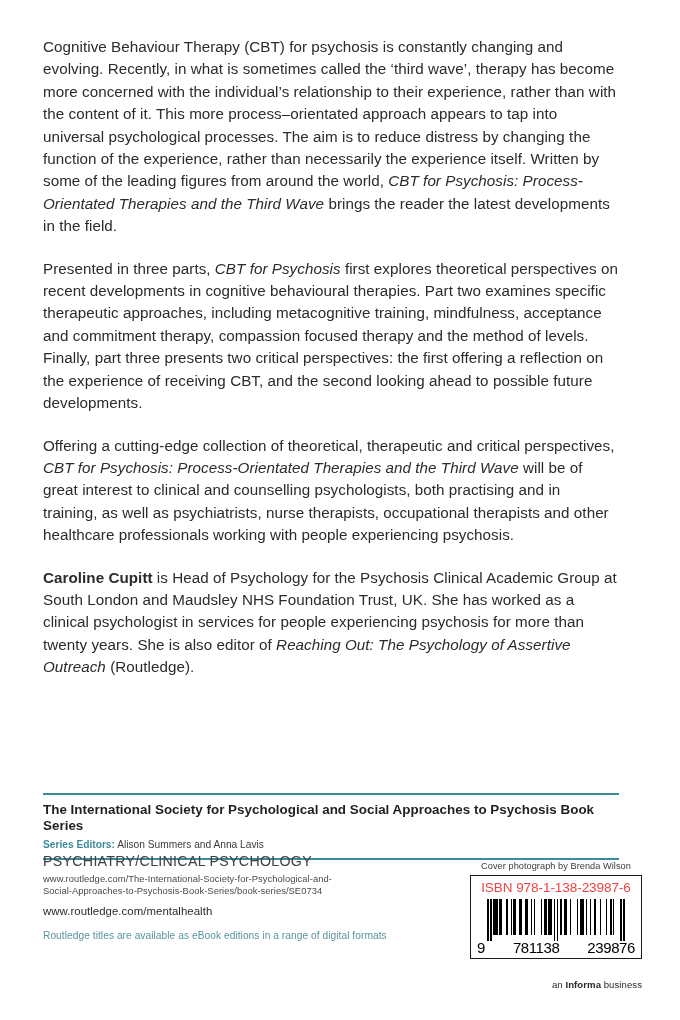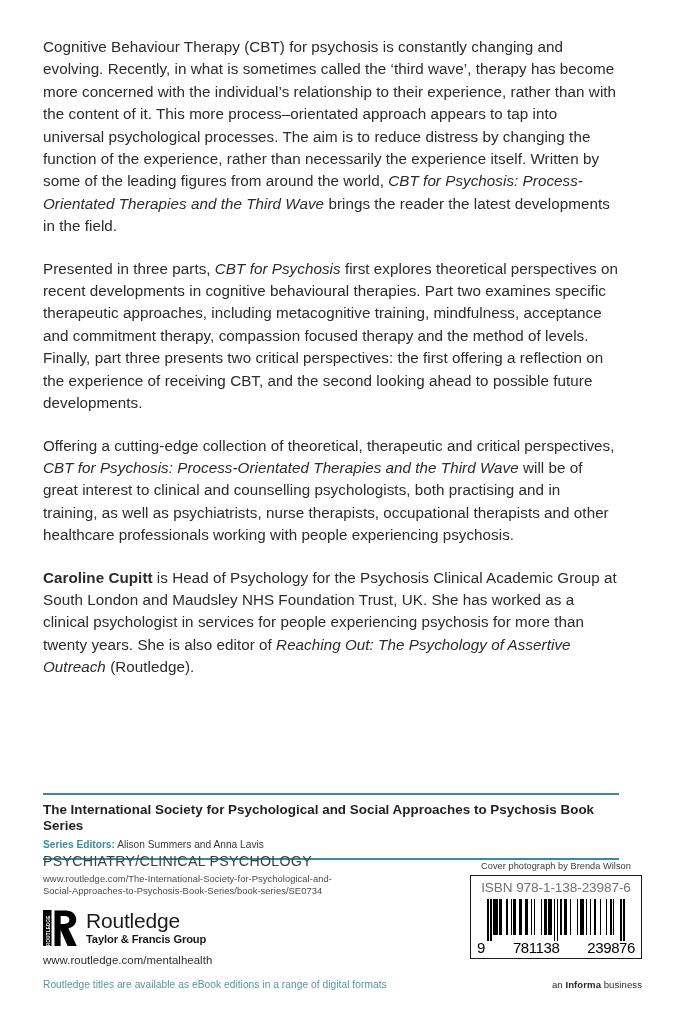--- a/index.html
+++ b/index.html
@@ -163,21 +163,21 @@
     margin-bottom: 4px;
   }
   .isbn-box {
     border: 1px solid #1a1a1a;
     background: #ffffff;
     padding: 4px 5px 2px 5px;
   }
   .isbn-text {
     font-size: 13.6px;
     text-align: center;
-    color: #737373;
+    color: #ef4444;
     letter-spacing: -0.1px;
     line-height: 16px;
     font-family: "Liberation Sans", sans-serif;
   }
   .bars {
     height: 42px;
     margin-top: 3px;
     display: flex;
     align-items: stretch;
     justify-content: center;
@@ -223,39 +223,20 @@
     <div class="rule-top"></div>
     <div class="series-title">The International Society for Psychological and Social Approaches to Psychosis Book Series</div>
     <div class="series-editors"><span class="lbl">Series Editors:</span><span> Alison Summers and Anna Lavis</span></div>
     <div class="rule-bottom"></div>
   </div>
 
   <div class="lower">
     <div class="category">PSYCHIATRY/CLINICAL PSYCHOLOGY</div>
     <div class="series-url"><span>www.routledge.com/The-International-Society-for-Psychological-and-</span><br><span>Social-Approaches-to-Psychosis-Book-Series/book-series/SE0734</span></div>
 
-    <div class="logo-lockup">
-      <div class="logo-mark">
-        <svg viewBox="0 0 36 38" width="36" height="38" aria-hidden="true">
-
-          <rect x="0" y="1" width="8.5" height="36" fill="#000"></rect>
-          <text x="-37" y="6.6" transform="rotate(-90)" fill="#ffffff" font-family="Liberation Sans, sans-serif" font-size="4.6" font-weight="700" letter-spacing="0.2">ROUTLEDGE</text>
-
-          <path d="M11.5 1.5 L22.5 1.5 C29.6 1.5 33.2 5.6 33.2 10.6
-                   C33.2 15.3 30.2 18.4 25.4 19.3
-                   L33.8 37 L24.6 37 L17.6 21.0 L17.6 37 L11.5 37 Z" fill="#000"></path>
-          <path d="M17.6 6.9 L21.3 6.9 C24.6 6.9 26.4 8.3 26.4 10.8
-                   C26.4 13.3 24.6 14.9 21.3 14.9 L17.6 14.9 Z" fill="#ffffff"></path>
-        </svg>
-      </div>
-      <div class="logo-words">
-        <div class="logo-routledge">Routledge</div>
-        <div class="logo-tf">Taylor &amp; Francis Group</div>
-      </div>
-    </div>
 
     <div class="imprint-url">www.routledge.com/mentalhealth</div>
     <div class="ebook-note">Routledge titles are available as eBook editions in a range of digital formats</div>
   </div>
 
   <div class="barcode-block">
     <div class="cover-credit">Cover photograph by Brenda Wilson</div>
     <div class="isbn-box">
       <div class="isbn-text">ISBN 978-1-138-23987-6</div>
       <div class="bars" id="bars">

